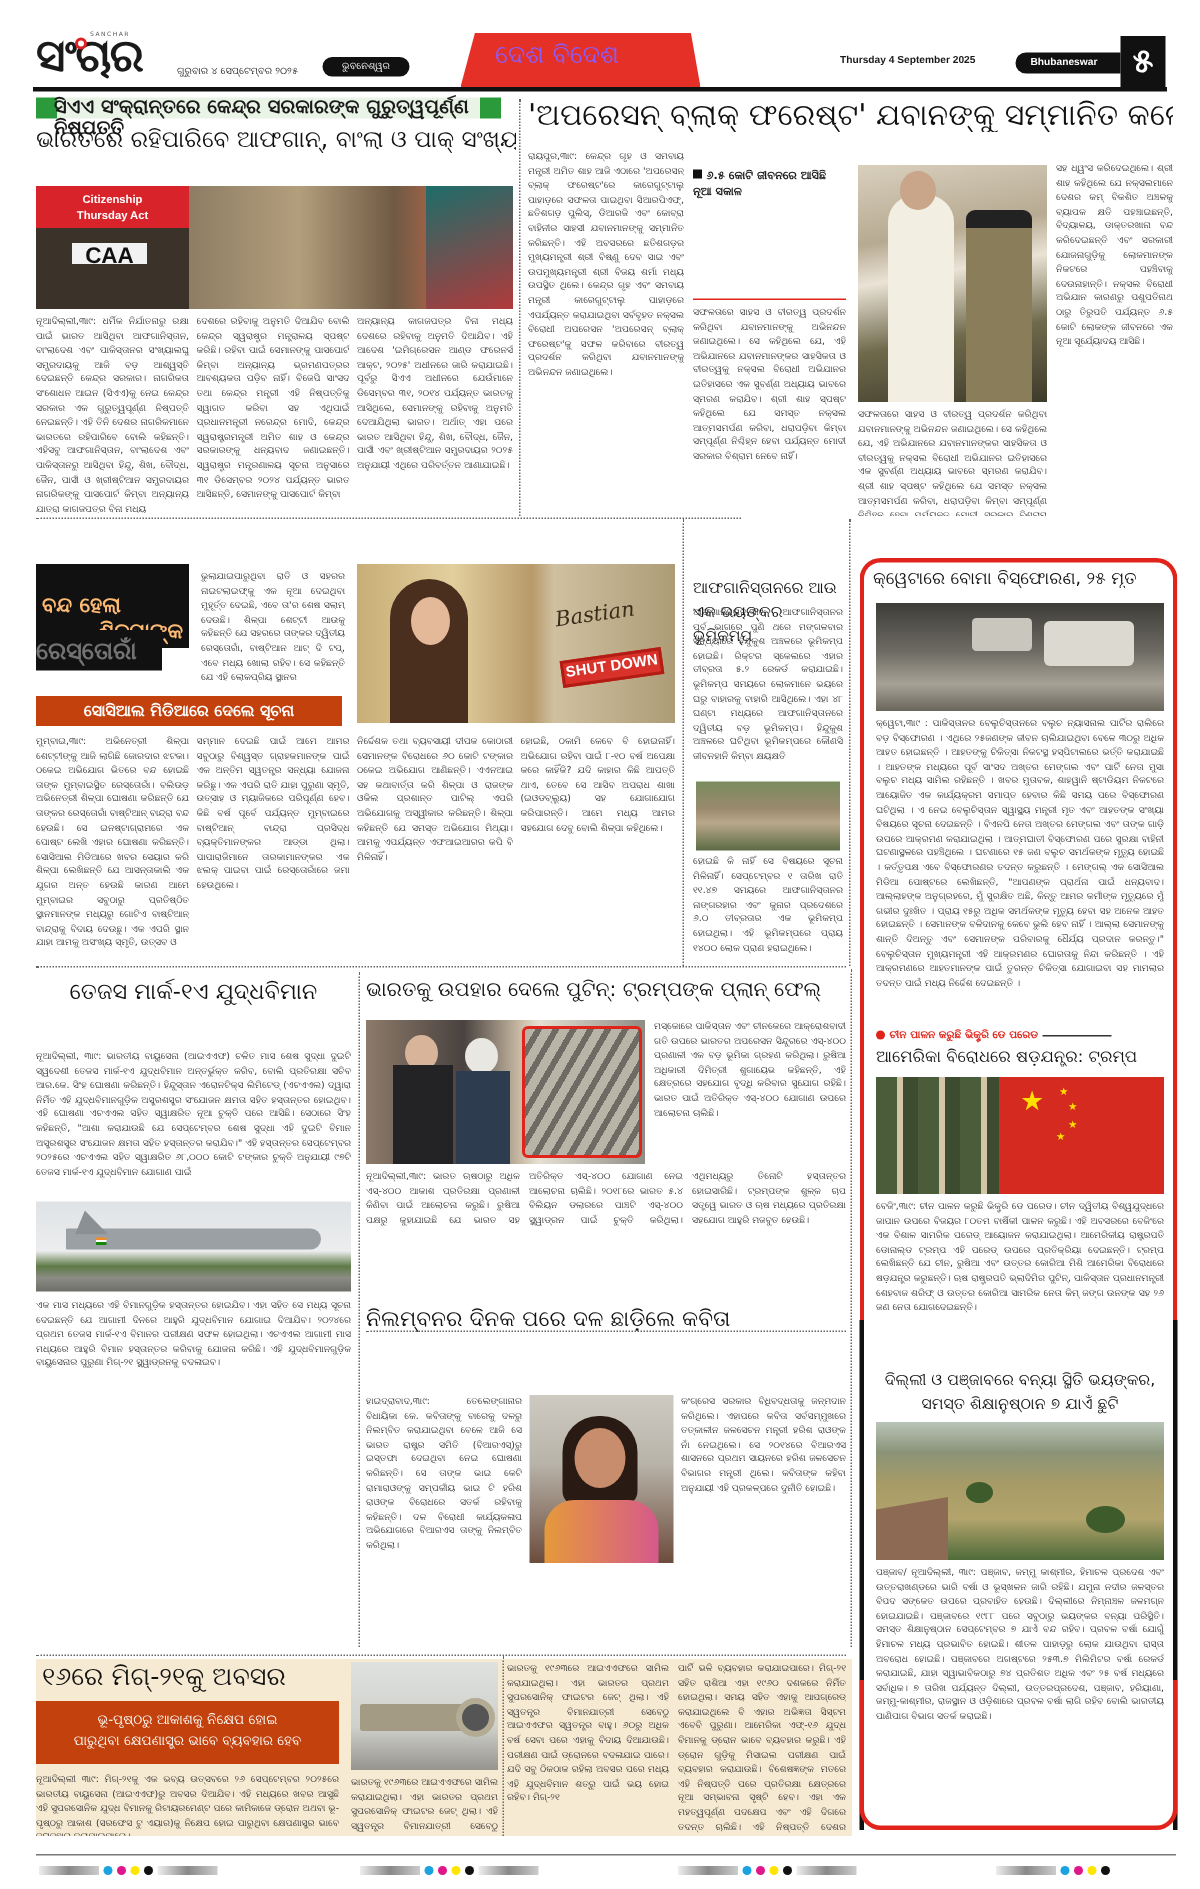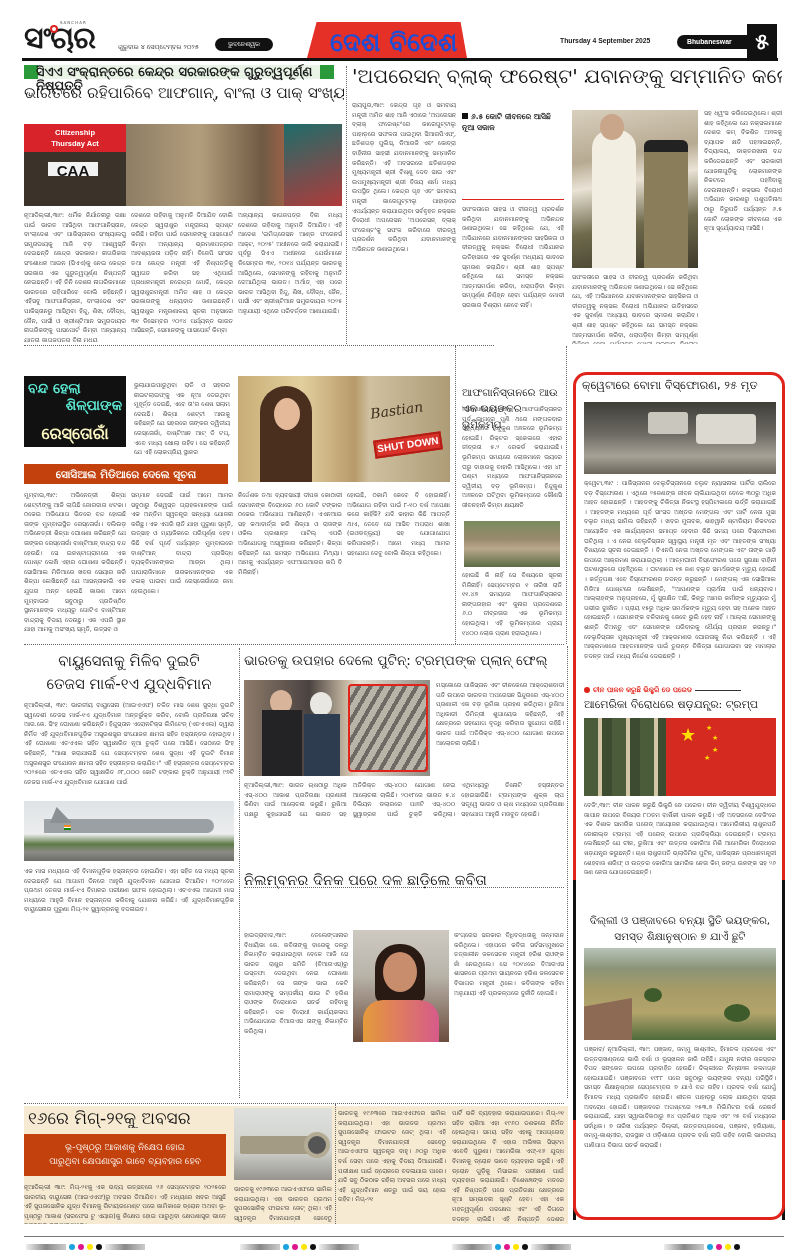--- a/index.html
+++ b/index.html
@@ -9,21 +9,21 @@
   .body-text { font-size: 6.2px; line-height: 9.6px; color: #333; text-align: justify; overflow: hidden; }
   .dot-v { border-left: 1px dotted #666; }
   .dot-h { border-top: 1px dotted #666; }
   .photo { overflow: hidden; }
   .hl { font-family: "DejaVu Sans", sans-serif; font-weight: bold; color: #111; white-space: nowrap; overflow: hidden; }
   .logo { left: 24px; top: 20px; font-size: 30px; font-weight: bold; color: #1a1a1a; letter-spacing: -1px; }
   .logo-dot { left: 50px; top: 25px; width: 8px; height: 8px; border-radius: 50%; border: 2px solid #d22; background: #fff; }
   .dateline-od { left: 118px; top: 43px; font-size: 6.5px; color: #222; }
   .loc-pill { left: 215px; top: 38px; width: 58px; height: 13px; border-radius: 7px; background: #111; color: #fff; font-size: 6.5px; text-align: center; line-height: 13px; }
   .section-banner { left: 307px; top: 22px; width: 160px; height: 36px; background: #e53027; clip-path: polygon(6% 0, 96% 0, 100% 100%, 0 100%); }
-  .section-title { left: 330px; top: 27px; font-size: 26px; color: #1d4ed8; font-weight: bold; }
+  .section-title { left: 330px; top: 27px; font-size: 17px; color: #8b5cf6; font-weight: normal; }
   .date-en { left: 560px; top: 37px; font-size: 6.8px; font-weight: bold; font-family: "Liberation Sans", sans-serif; }
   .loc-pill-en { left: 677px; top: 35px; width: 70px; height: 14px; border-radius: 7px 0 0 7px; background: #111; color: #fff; font-size: 6.8px; font-weight: bold; font-family: "Liberation Sans", sans-serif; line-height: 14px; padding-left: 10px; }
   .page-num { left: 747px; top: 24px; width: 30px; height: 36px; background: #111; color: #fff; font-size: 22px; font-weight: bold; text-align: center; line-height: 36px; }
   .mast-rule { left: 22px; top: 58px; width: 756px; height: 3px; background: #111; }
 
   
   .kicker-green { left: 24px; top: 65px; width: 310px; height: 14px; background: linear-gradient(90deg, #2a9a3a 0 14px, #e9f3e6 14px, #e9f3e6 calc(100% - 14px), #2a9a3a calc(100% - 14px)); font-size: 13px; line-height: 14px; padding-left: 12px; font-weight: bold; }
 
   .red-box { border: 3px solid #e0241b; border-radius: 14px; }
   .red-pill { background: #c2410c; color: #fff; font-weight: bold; text-align: center; }
@@ -81,26 +81,26 @@
   <div style="position:absolute;left:20px;top:20px;width:44px;height:138px;background:#f3eee2;border-radius:18px 18px 0 0;"></div>
   <div style="position:absolute;left:28px;top:4px;width:24px;height:26px;background:#c9a58a;border-radius:50%;"></div>
   <div style="position:absolute;left:72px;top:30px;width:44px;height:128px;background:linear-gradient(#222 0 12px,#8a7e5a 12px);border-radius:6px 6px 0 0;"></div>
 </div>
 <div class="abs body-text" style="left:572px;top:272px;width:126px;height:72px;">ସଫଳତାରେ ସାହସ ଓ ବୀରତ୍ୱ ପ୍ରଦର୍ଶନ କରିଥିବା ଯବାନମାନଙ୍କୁ ଅଭିନନ୍ଦନ ଜଣାଇଥିଲେ। ସେ କହିଥିଲେ ଯେ, ଏହି ଅଭିଯାନରେ ଯବାନମାନଙ୍କର ସାହସିକତା ଓ ବୀରତ୍ୱକୁ ନକ୍ସଲ ବିରୋଧୀ ଅଭିଯାନର ଇତିହାସରେ ଏକ ସୁବର୍ଣ୍ଣ ଅଧ୍ୟାୟ ଭାବରେ ସ୍ମରଣ କରାଯିବ। ଶ୍ରୀ ଶାହ ସ୍ପଷ୍ଟ କହିଥିଲେ ଯେ ସମସ୍ତ ନକ୍ସଲ ଆତ୍ମସମର୍ପଣ କରିବା, ଧରାପଡ଼ିବା କିମ୍ବା ସମ୍ପୂର୍ଣ୍ଣ ନିଶ୍ଚିହ୍ନ ହେବା ପର୍ଯ୍ୟନ୍ତ ମୋଦୀ ସରକାର ବିଶ୍ରାମ ନେବେ ନାହିଁ।</div>
 <div class="abs body-text" style="left:704px;top:108px;width:78px;height:236px;">ସହ ଧ୍ୱଂସ କରିଦେଇଥିଲେ। ଶ୍ରୀ ଶାହ କହିଥିଲେ ଯେ ନକ୍ସଲମାନେ ଦେଶର କମ୍ ବିକଶିତ ଅଞ୍ଚଳକୁ ବ୍ୟାପକ କ୍ଷତି ପହଞ୍ଚାଇଛନ୍ତି, ବିଦ୍ୟାଳୟ, ଡାକ୍ତରଖାନା ବନ୍ଦ କରିଦେଇଛନ୍ତି ଏବଂ ସରକାରୀ ଯୋଜନାଗୁଡ଼ିକୁ ଲୋକମାନଙ୍କ ନିକଟରେ ପହଞ୍ଚିବାକୁ ଦେଉନାହାନ୍ତି। ନକ୍ସଲ ବିରୋଧୀ ଅଭିଯାନ କାରଣରୁ ପଶୁପତିନାଥ ଠାରୁ ତିରୁପତି ପର୍ଯ୍ୟନ୍ତ ୬.୫ କୋଟି ଲୋକଙ୍କ ଜୀବନରେ ଏକ ନୂଆ ସୂର୍ଯ୍ୟୋଦୟ ଆସିଛି।</div>
 
 <div class="abs dot-h" style="left:24px;top:345px;width:470px;"></div>
 
 <div class="abs" style="left:24px;top:376px;width:102px;height:56px;background:#111;">
-  <div style="color:#5eead4;font-size:14px;line-height:17px;font-weight:bold;padding:4px 4px;">
+  <div style="color:#fdba74;font-size:14px;line-height:17px;font-weight:bold;padding:20px 4px;">
     <div>ବନ୍ଦ ହେଲା</div>
     <div style="text-align:right;">ଶିଳ୍ପାଙ୍କ</div>
   </div>
 </div>
-<div class="abs" style="left:24px;top:420px;width:102px;height:27px;background:#111;color:#fef9c3;font-size:16px;font-weight:bold;text-align:center;line-height:27px;">ରେସ୍ତୋରାଁ</div>
+<div class="abs" style="left:24px;top:420px;width:84px;height:27px;background:#111;color:#737373;font-size:16px;font-weight:bold;line-height:27px;">ରେସ୍ତୋରାଁ</div>
 <div class="abs red-pill" style="left:24px;top:464px;width:204px;height:20px;font-size:10.5px;line-height:20px;">ସୋସିଆଲ ମିଡିଆରେ ଦେଲେ ସୂଚନା</div>
 <div class="abs body-text" style="left:134px;top:380px;width:96px;height:78px;">ଭୁଲାଯାଇପାରୁଥିବା ରାତି ଓ ସହରର ନାଇଟଲାଇଫ୍‌କୁ ଏକ ନୂଆ ଦେଇଥିବା ମୁହୂର୍ତ୍ତ ଦେଇଛି, ଏବେ ତା'ର ଶେଷ ସଲାମ୍ ଦେଉଛି। ଶିଳ୍ପା ଶେଟ୍ଟୀ ଆଉକୁ କହିଛନ୍ତି ଯେ ସହରରେ ତାଙ୍କର ଦ୍ୱିତୀୟ ରେସ୍ତୋରାଁ, ବାଷ୍ଟିଆନ ଆଟ୍ ଦି ଟପ୍, ଏବେ ମଧ୍ୟ ଖୋଲା ରହିବ। ସେ କହିଛନ୍ତି ଯେ ଏହି ଲୋକପ୍ରିୟ ସ୍ଥାନର</div>
 
 <div class="abs photo" style="left:238px;top:376px;width:212px;height:106px;background:linear-gradient(90deg,#c8ad76,#e2cf9e 30%,#b89a6a 55%,#cfc0a0 62%,#ad9c76 100%);">
   <div style="position:absolute;left:22px;top:10px;width:52px;height:96px;background:#4a2e1e;border-radius:26px 26px 0 0;"></div>
   <div style="position:absolute;left:36px;top:22px;width:26px;height:32px;background:#e3b99a;border-radius:50%;"></div>
   <div style="position:absolute;left:132px;top:26px;font-family:'DejaVu Serif',serif;font-style:italic;font-size:14px;color:#3a2c1a;transform:rotate(-8deg);">Bastian</div>
   <div style="position:absolute;left:136px;top:60px;width:68px;height:18px;border:2px solid #b21c14;background:#d8322a;color:#fff;font-family:'Liberation Sans',sans-serif;font-weight:bold;font-size:10px;text-align:center;line-height:14px;transform:rotate(-8deg);">SHUT DOWN</div>
 </div>
 
@@ -139,21 +139,20 @@
     <span style="position:absolute;left:46px;top:16px;color:#ffde00;font-size:7px;">★</span>
     <span style="position:absolute;left:46px;top:28px;color:#ffde00;font-size:7px;">★</span>
     <span style="position:absolute;left:38px;top:36px;color:#ffde00;font-size:7px;">★</span>
   </div>
 </div>
 <div class="abs body-text" style="left:584px;top:800px;width:192px;height:80px;">ବେଜିଂ,୩ା୯: ଚୀନ ପାଳନ କରୁଛି ଭିକ୍ଟ୍ରି ଡେ ପରେଡ। ଚୀନ ଦ୍ୱିତୀୟ ବିଶ୍ୱଯୁଦ୍ଧରେ ଜାପାନ ଉପରେ ବିଜୟର ୮୦ତମ ବାର୍ଷିକୀ ପାଳନ କରୁଛି। ଏହି ଅବସରରେ ବେଜିଂରେ ଏକ ବିଶାଳ ସାମରିକ ପରେଡ୍ ଆୟୋଜନ କରାଯାଇଥିଲା। ଆମେରିକୀୟ ରାଷ୍ଟ୍ରପତି ଡୋନାଲ୍ଡ ଟ୍ରମ୍ପ ଏହି ପରେଡ୍ ଉପରେ ପ୍ରତିକ୍ରିୟା ଦେଇଛନ୍ତି। ଟ୍ରମ୍ପ ଲେଖିଛନ୍ତି ଯେ ଚୀନ, ରୁଷିଆ ଏବଂ ଉତ୍ତର କୋରିଆ ମିଶି ଆମେରିକା ବିରୋଧରେ ଷଡ଼ଯନ୍ତ୍ର କରୁଛନ୍ତି। ଋଷ ରାଷ୍ଟ୍ରପତି ଭ୍ଲାଦିମିର ପୁଟିନ୍, ପାକିସ୍ତାନ ପ୍ରଧାନମନ୍ତ୍ରୀ ଶେହବାଜ ଶରିଫ୍ ଓ ଉତ୍ତର କୋରିଆ ସାମରିକ ନେତା କିମ୍ ଜଙ୍ଗ ଉନଙ୍କ ସହ ୨୬ ଜଣ ନେତା ଯୋଗଦେଇଛନ୍ତି।</div>
 
 <div class="abs dot-h" style="left:24px;top:644px;width:540px;"></div>
 
 <div class="abs hl" style="left:24px;top:650px;width:210px;font-size:15px;font-weight:normal;line-height:23px;text-align:center;">
-  <div>ବାୟୁସେନାକୁ ମିଳିବ ଦୁଇଟି</div>
   <div>ତେଜସ ମାର୍କ-୧ଏ ଯୁଦ୍ଧବିମାନ</div>
 </div>
 <div class="abs body-text" style="left:24px;top:700px;width:210px;height:100px;">ନୂଆଦିଲ୍ଲୀ, ୩ା୯: ଭାରତୀୟ ବାୟୁସେନା (ଆଇଏଏଫ) ଚଳିତ ମାସ ଶେଷ ସୁଦ୍ଧା ଦୁଇଟି ସ୍ୱଦେଶୀ ତେଜସ ମାର୍କ-୧ଏ ଯୁଦ୍ଧବିମାନ ଅନ୍ତର୍ଭୁକ୍ତ କରିବ, ବୋଲି ପ୍ରତିରକ୍ଷା ସଚିବ ଆର.କେ. ସିଂହ ଘୋଷଣା କରିଛନ୍ତି। ହିନ୍ଦୁସ୍ତାନ ଏରୋନଟିକ୍ସ ଲିମିଟେଡ୍ (ଏଚଏଏଲ) ଦ୍ୱାରା ନିର୍ମିତ ଏହି ଯୁଦ୍ଧବିମାନଗୁଡ଼ିକ ଅସ୍ତ୍ରଶସ୍ତ୍ର ସଂଯୋଜନ କ୍ଷମତା ସହିତ ହସ୍ତାନ୍ତର ହୋଇଥିବ। ଏହି ଘୋଷଣା ଏଚଏଏଲ ସହିତ ସ୍ୱାକ୍ଷରିତ ନୂଆ ଚୁକ୍ତି ପରେ ଆସିଛି। ସେଠାରେ ସିଂହ କହିଛନ୍ତି, "ଆଶା କରାଯାଉଛି ଯେ ସେପ୍ଟେମ୍ବର ଶେଷ ସୁଦ୍ଧା ଏହି ଦୁଇଟି ବିମାନ ଅସ୍ତ୍ରଶସ୍ତ୍ର ସଂଯୋଜନ କ୍ଷମତା ସହିତ ହସ୍ତାନ୍ତର କରାଯିବ।" ଏହି ହସ୍ତାନ୍ତର ସେପ୍ଟେମ୍ବର ୨୦୨୫ରେ ଏଚଏଏଲ ସହିତ ସ୍ୱାକ୍ଷରିତ ୬୮,୦୦୦ କୋଟି ଟଙ୍କାର ଚୁକ୍ତି ଅନୁଯାୟୀ ୯୭ଟି ତେଜସ ମାର୍କ-୧ଏ ଯୁଦ୍ଧବିମାନ ଯୋଗାଣ ପାଇଁ</div>
 <div class="abs photo" style="left:24px;top:801px;width:210px;height:60px;background:linear-gradient(180deg,#dfe3e6 0,#ecedee 55%,#5d7a45 72%,#8c8c86 85%,#6d6d68 100%);">
   <div style="position:absolute;left:20px;top:18px;width:170px;height:14px;background:#9aa0a3;border-radius:4px 40px 40px 4px;"></div>
   <div style="position:absolute;left:26px;top:6px;width:22px;height:16px;background:#8a9093;clip-path:polygon(30% 0,100% 100%,0 100%);"></div>
   <div style="position:absolute;left:40px;top:24px;width:7px;height:5px;background:linear-gradient(#f28c28 0 33%,#fff 33% 66%,#138808 66%);"></div>
 </div>
 <div class="abs body-text" style="left:24px;top:866px;width:210px;height:236px;">ଏକ ମାସ ମଧ୍ୟରେ ଏହି ବିମାନଗୁଡ଼ିକ ହସ୍ତାନ୍ତର ହୋଇଯିବ। ଏହା ସହିତ ସେ ମଧ୍ୟ ସୂଚନା ଦେଇଛନ୍ତି ଯେ ଆଗାମୀ ଦିନରେ ଆହୁରି ଯୁଦ୍ଧବିମାନ ଯୋଗାଇ ଦିଆଯିବ। ୨୦୨୪ରେ ପ୍ରଥମ ତେଜସ ମାର୍କ-୧ଏ ବିମାନର ପରୀକ୍ଷଣ ସଫଳ ହୋଇଥିଲା। ଏଚଏଏଲ ଆଗାମୀ ମାସ ମଧ୍ୟରେ ଆହୁରି ବିମାନ ହସ୍ତାନ୍ତର କରିବାକୁ ଯୋଜନା କରିଛି। ଏହି ଯୁଦ୍ଧବିମାନଗୁଡ଼ିକ ବାୟୁସେନାର ପୁରୁଣା ମିଗ୍-୨୧ ସ୍କ୍ୱାଡ୍ରନକୁ ବଦଳାଇବ।</div>
 

